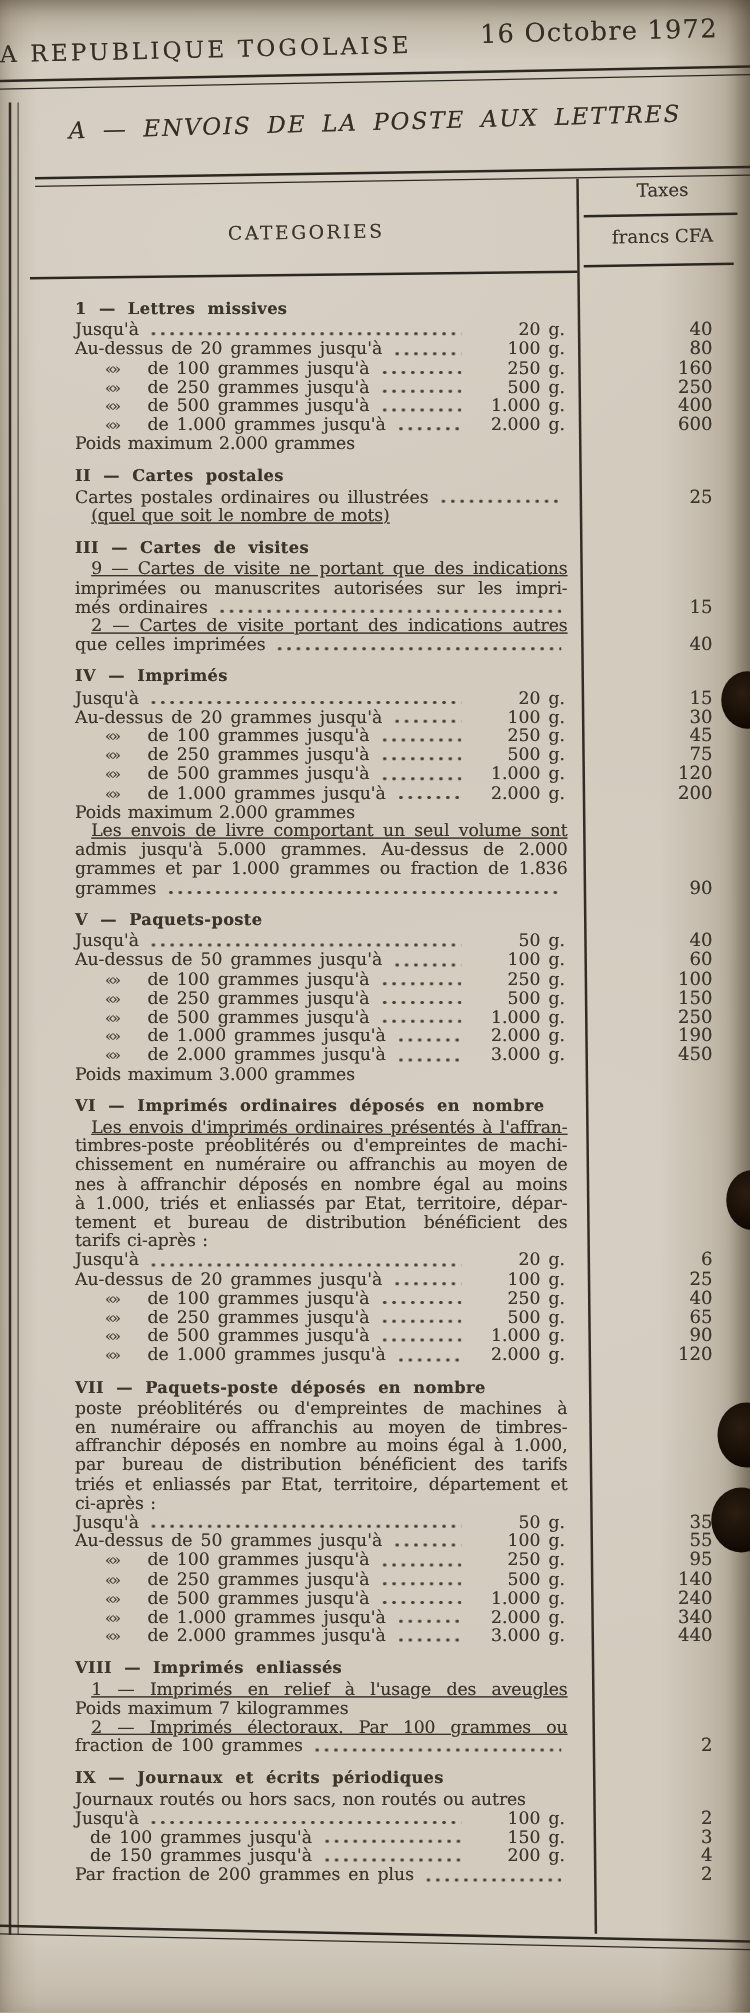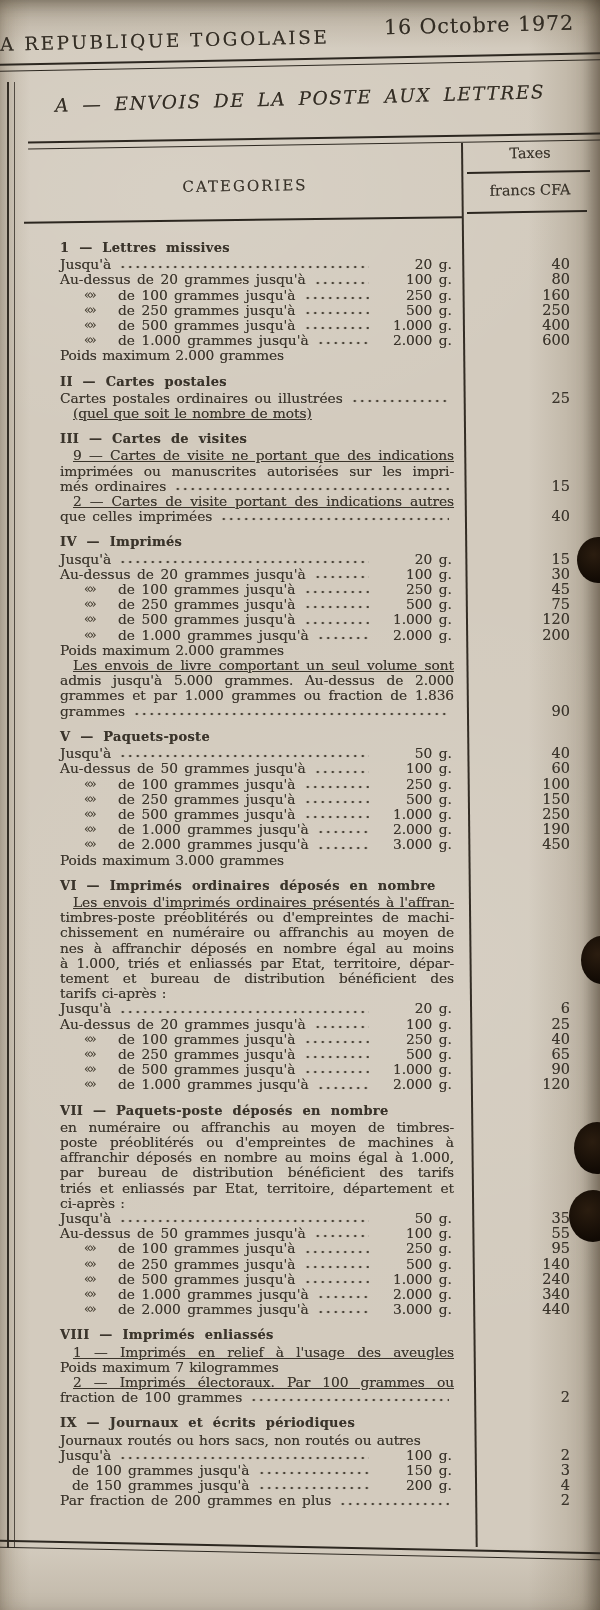--- a/index.html
+++ b/index.html
@@ -353,22 +353,22 @@
             <span class="ditto">«»</span>
             <span class="lbl dlbl">de 1.000 grammes jusqu'à</span>
             <span class="lead"></span>
             <span class="wt">2.000 g.</span>
           </div>
           <div class="t">120</div>
         </div>
       </div>
       <div class="sec">
         <div class="h">VII — Paquets-poste déposés en nombre</div>
+        <div class="pl just">poste préoblitérés ou d'empreintes de machines à</div>
         <div class="pl just">en numéraire ou affranchis au moyen de timbres-</div>
-        <div class="pl just">poste préoblitérés ou d'empreintes de machines à</div>
         <div class="pl just">affranchir déposés en nombre au moins égal à 1.000,</div>
         <div class="pl just">par bureau de distribution bénéficient des tarifs</div>
         <div class="pl just">triés et enliassés par Etat, territoire, département et</div>
         <div class="pl">ci-après :</div>
         <div class="line">
           <div class="c">
             <span class="lbl">Jusqu'à</span>
             <span class="lead"></span>
             <span class="wt">50 g.</span>
           </div>

